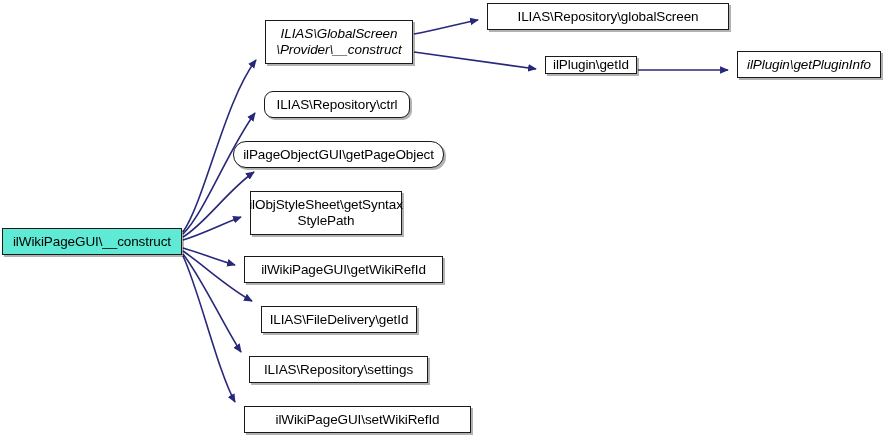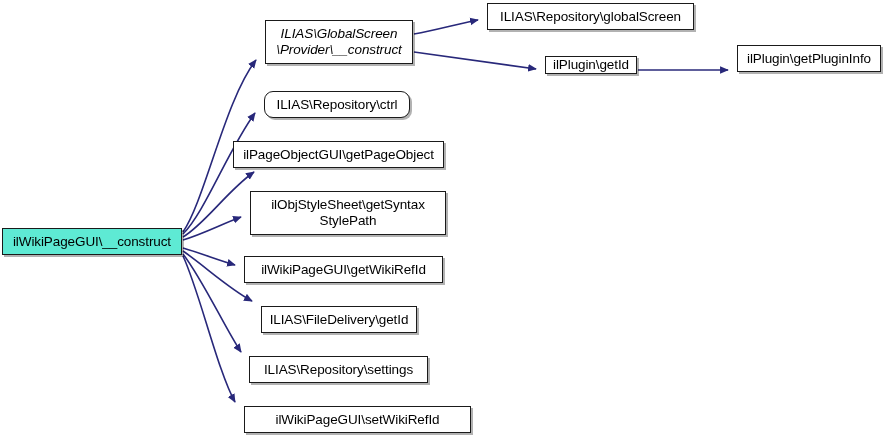--- a/index.html
+++ b/index.html
@@ -67,25 +67,25 @@
         <path d="M183,256 C199,290 218,372 235,402" marker-end="url(#arrow)"></path>
         <path d="M414,34 C437,30 457,24 478,20" marker-end="url(#arrow)"></path>
         <path d="M414,52 C452,57 494,63 536,69" marker-end="url(#arrow)"></path>
         <path d="M638,70 C667,70 700,70 728,70" marker-end="url(#arrow)"></path>
       </g>
   </svg>
   <div id="node-layer">
       <div class="node root" style="left: 2px; top: 228px; width: 180px; height: 27px;"><span class="lbl">ilWikiPageGUI\__construct</span></div>
       <div class="node" style="left: 265px; top: 20px; width: 148px; height: 44px; font-style: italic;"><span class="lbl">ILIAS\GlobalScreen
 \Provider\__construct</span></div>
-      <div class="node" style="left: 487px; top: 3px; width: 207px; height: 27px;"><span class="lbl">ILIAS\Repository\globalScreen</span></div>
+      <div class="node" style="left: 487px; top: 3px; width: 242px; height: 27px;"><span class="lbl">ILIAS\Repository\globalScreen</span></div>
       <div class="node" style="left: 545px; top: 56px; width: 92px; height: 18px;"><span class="lbl">ilPlugin\getId</span></div>
-      <div class="node" style="left: 737px; top: 45px; width: 144px; height: 27px;"><span class="lbl">ilPlugin\getPluginInfo</span></div>
+      <div class="node" style="left: 737px; top: 51px; width: 144px; height: 27px; font-style: italic;"><span class="lbl">ilPlugin\getPluginInfo</span></div>
       <div class="node" style="left: 264px; top: 91px; width: 146px; height: 27px; border-radius: 9px;"><span class="lbl">ILIAS\Repository\ctrl</span></div>
-      <div class="node" style="left: 233px; top: 141px; width: 211px; height: 27px;"><span class="lbl">ilPageObjectGUI\getPageObject</span></div>
-      <div class="node" style="left: 250px; top: 191px; width: 196px; height: 44px;"><span class="lbl">ilObjStyleSheet\getSyntax
+      <div class="node" style="left: 233px; top: 141px; width: 211px; height: 27px; border-radius: 13px;"><span class="lbl">ilPageObjectGUI\getPageObject</span></div>
+      <div class="node" style="left: 250px; top: 191px; width: 152px; height: 44px;"><span class="lbl">ilObjStyleSheet\getSyntax
 StylePath</span></div>
       <div class="node" style="left: 244px; top: 256px; width: 199px; height: 27px;"><span class="lbl">ilWikiPageGUI\getWikiRefId</span></div>
       <div class="node" style="left: 261px; top: 306px; width: 156px; height: 27px;"><span class="lbl">ILIAS\FileDelivery\getId</span></div>
       <div class="node" style="left: 249px; top: 356px; width: 179px; height: 27px;"><span class="lbl">ILIAS\Repository\settings</span></div>
       <div class="node" style="left: 244px; top: 406px; width: 227px; height: 27px;"><span class="lbl">ilWikiPageGUI\setWikiRefId</span></div>
     </div>
 </div>
 
 </body></html>

